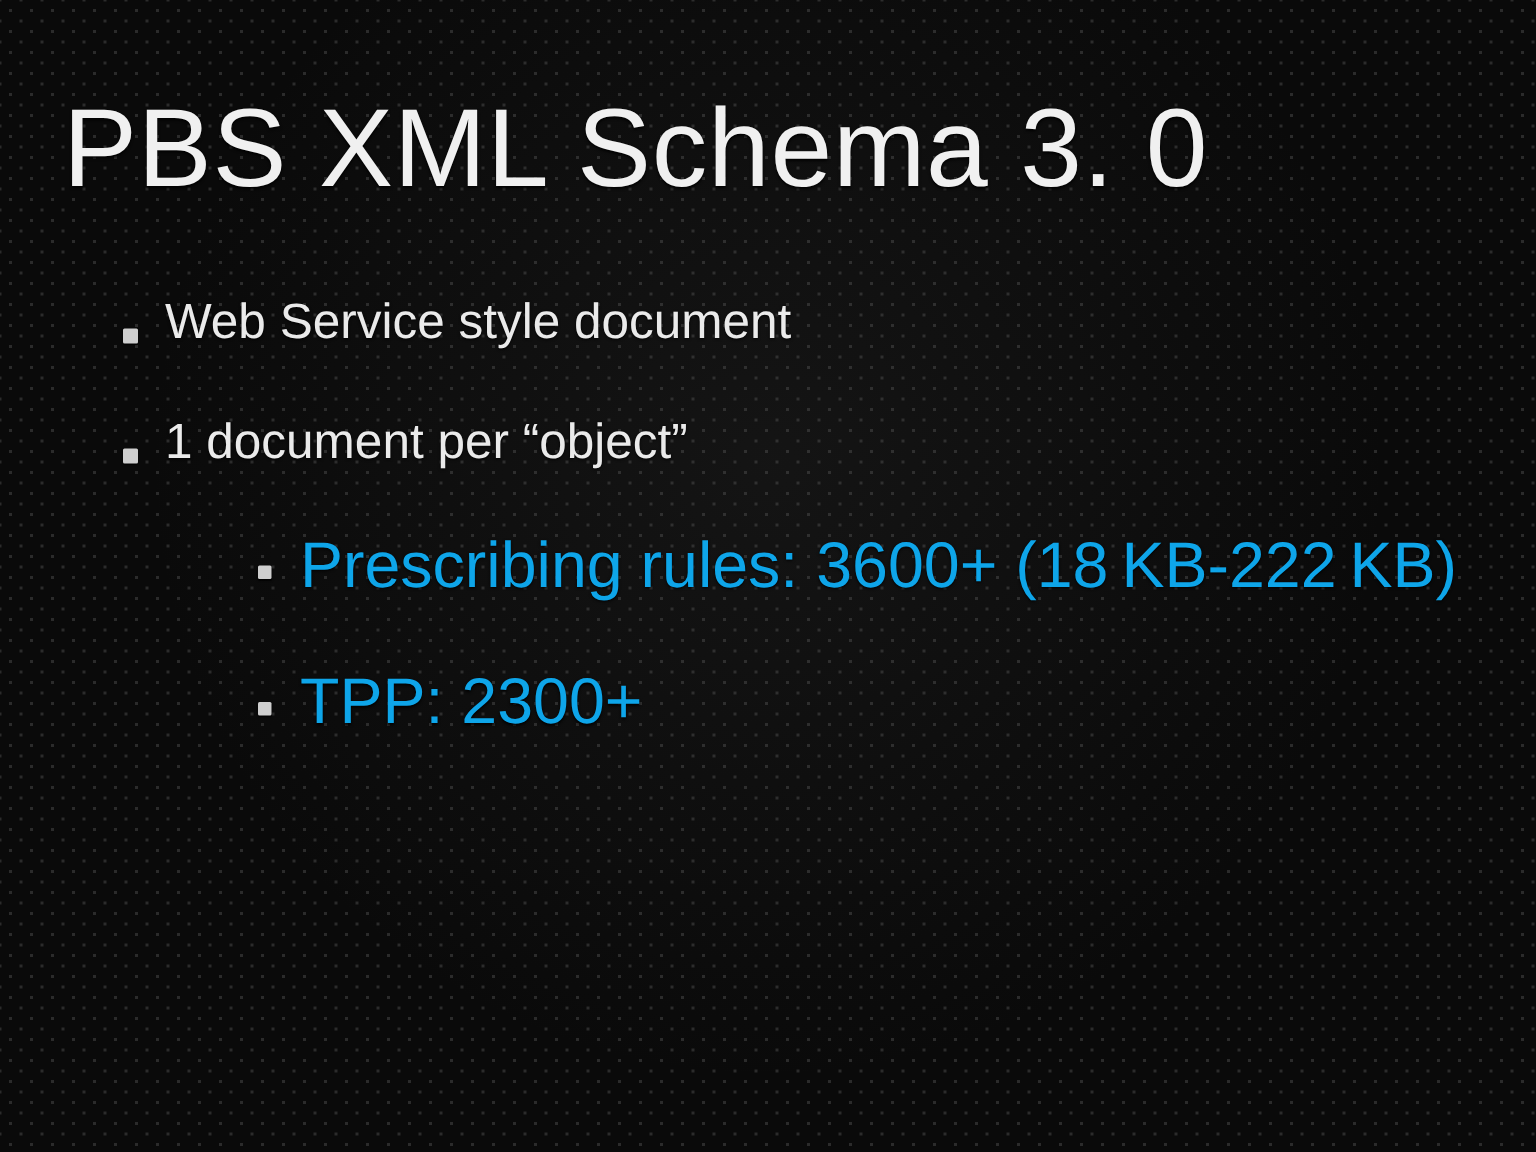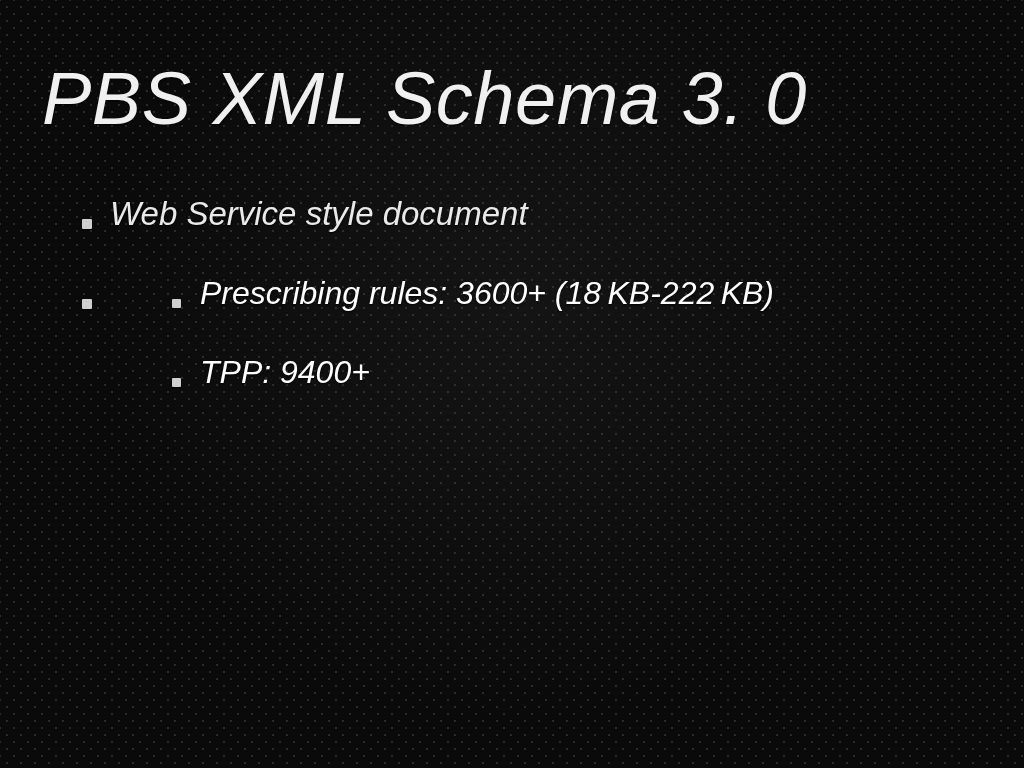--- a/index.html
+++ b/index.html
@@ -1,15 +1,15 @@
 <!DOCTYPE html>
 <html><head>
 <meta charset="utf-8">
 <style>
-  * { margin: 0; padding: 0; box-sizing: border-box; font-style: italic; }
+  * { margin: 0; padding: 0; box-sizing: border-box; }
   html, body { width: 1024px; height: 768px; overflow: hidden; }
   body {
     background-color: #0a0a0a;
     background-image:
       radial-gradient(circle at 50% 40%, rgba(80,80,80,0.15) 0%, rgba(0,0,0,0) 60%),
       radial-gradient(#2b2b2b 1px, transparent 1.2px),
       radial-gradient(#2b2b2b 1px, transparent 1.2px);
     background-size: 100% 100%, 14px 14px, 14px 14px;
     background-position: 0 0, 0 0, 7px 7px;
     color: #e8e8e8;
@@ -48,23 +48,23 @@
     border-radius: 1px;
     box-shadow: 0 1px 1px rgba(0,0,0,0.8);
   }
   ul.sub {
     list-style: none;
     padding-left: 62px;
     margin-top: 40px;
   }
   ul.sub > li {
     position: relative;
-    font-size: 32px;
+    font-size: 43px;
     font-weight: 400;
-    color: #ffffff;
+    color: #0ea5e9;
     margin-bottom: 42px;
     text-shadow: 0 1px 2px rgba(0,0,0,0.9);
     padding-left: 28px;
   }
   ul.sub > li::before {
     content: "";
     position: absolute;
     left: 0;
     top: 24px;
     width: 9px;
@@ -75,18 +75,19 @@
   }
 </style>
 </head>
 <body>
 
 <h1 class="title">PBS XML Schema 3. 0</h1>
 
 <ul class="top">
   <li>Web Service style document</li>
   <li>
+    <span>1 document per “object”</span>
     <ul class="sub">
       <li>Prescribing rules: 3600+ (18 KB-222 KB)</li>
-      <li>TPP: 9400+</li>
+      <li>TPP: 2300+</li>
     </ul>
   </li>
 </ul>
 
 </body></html>

